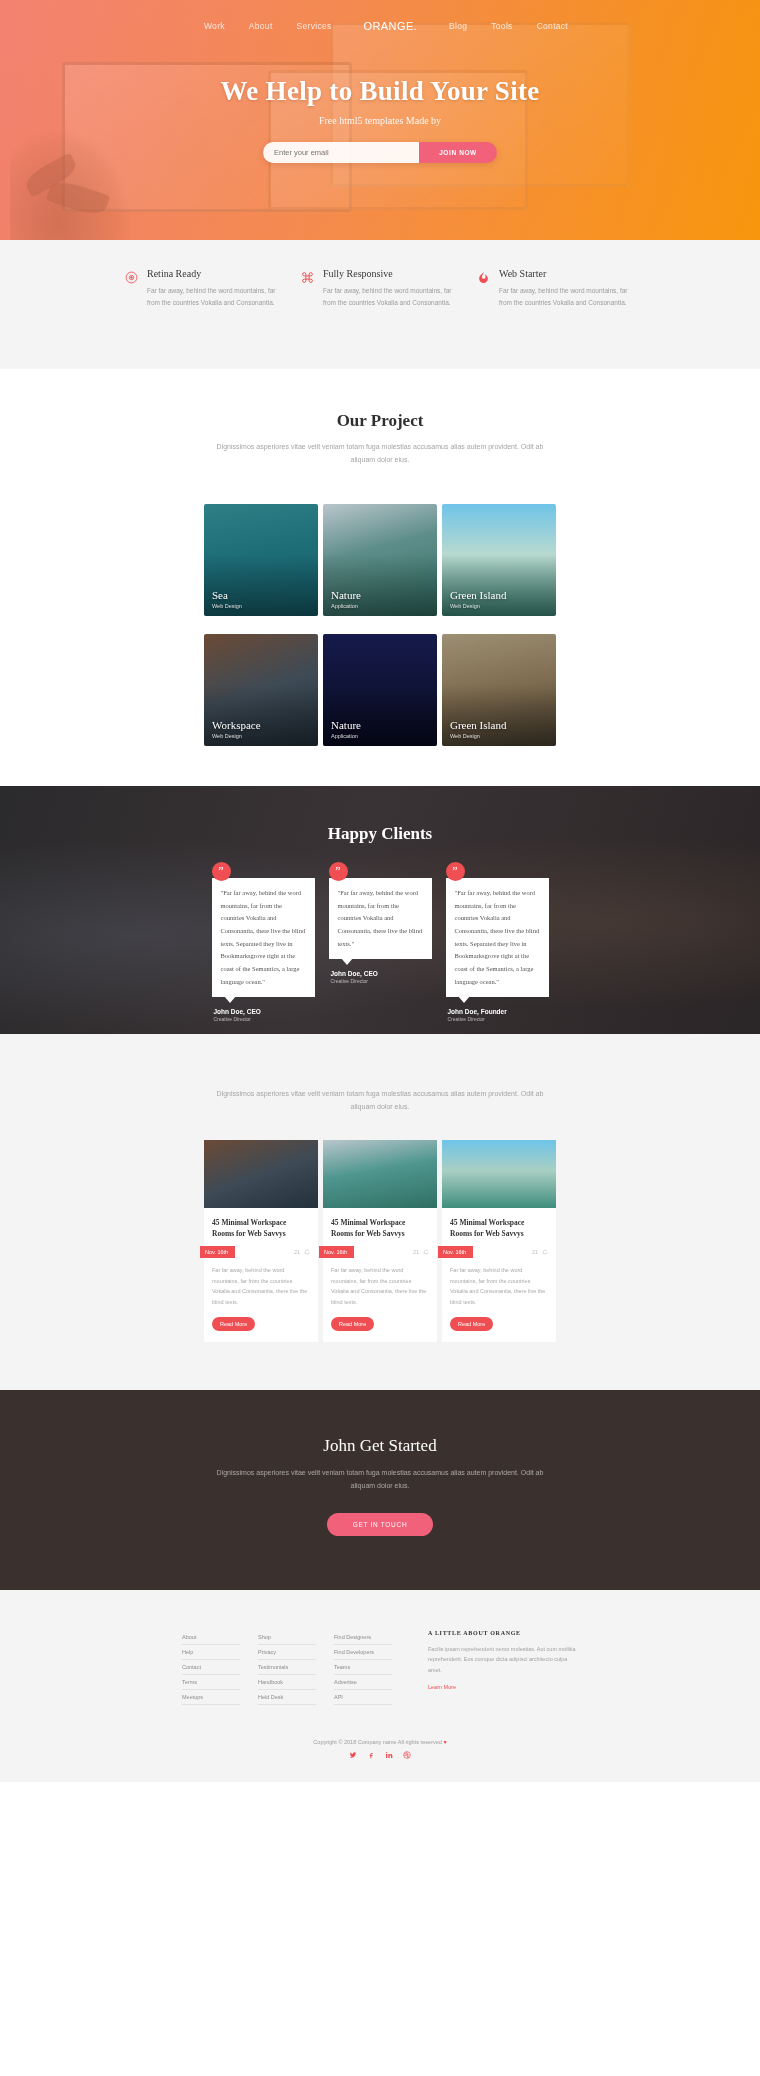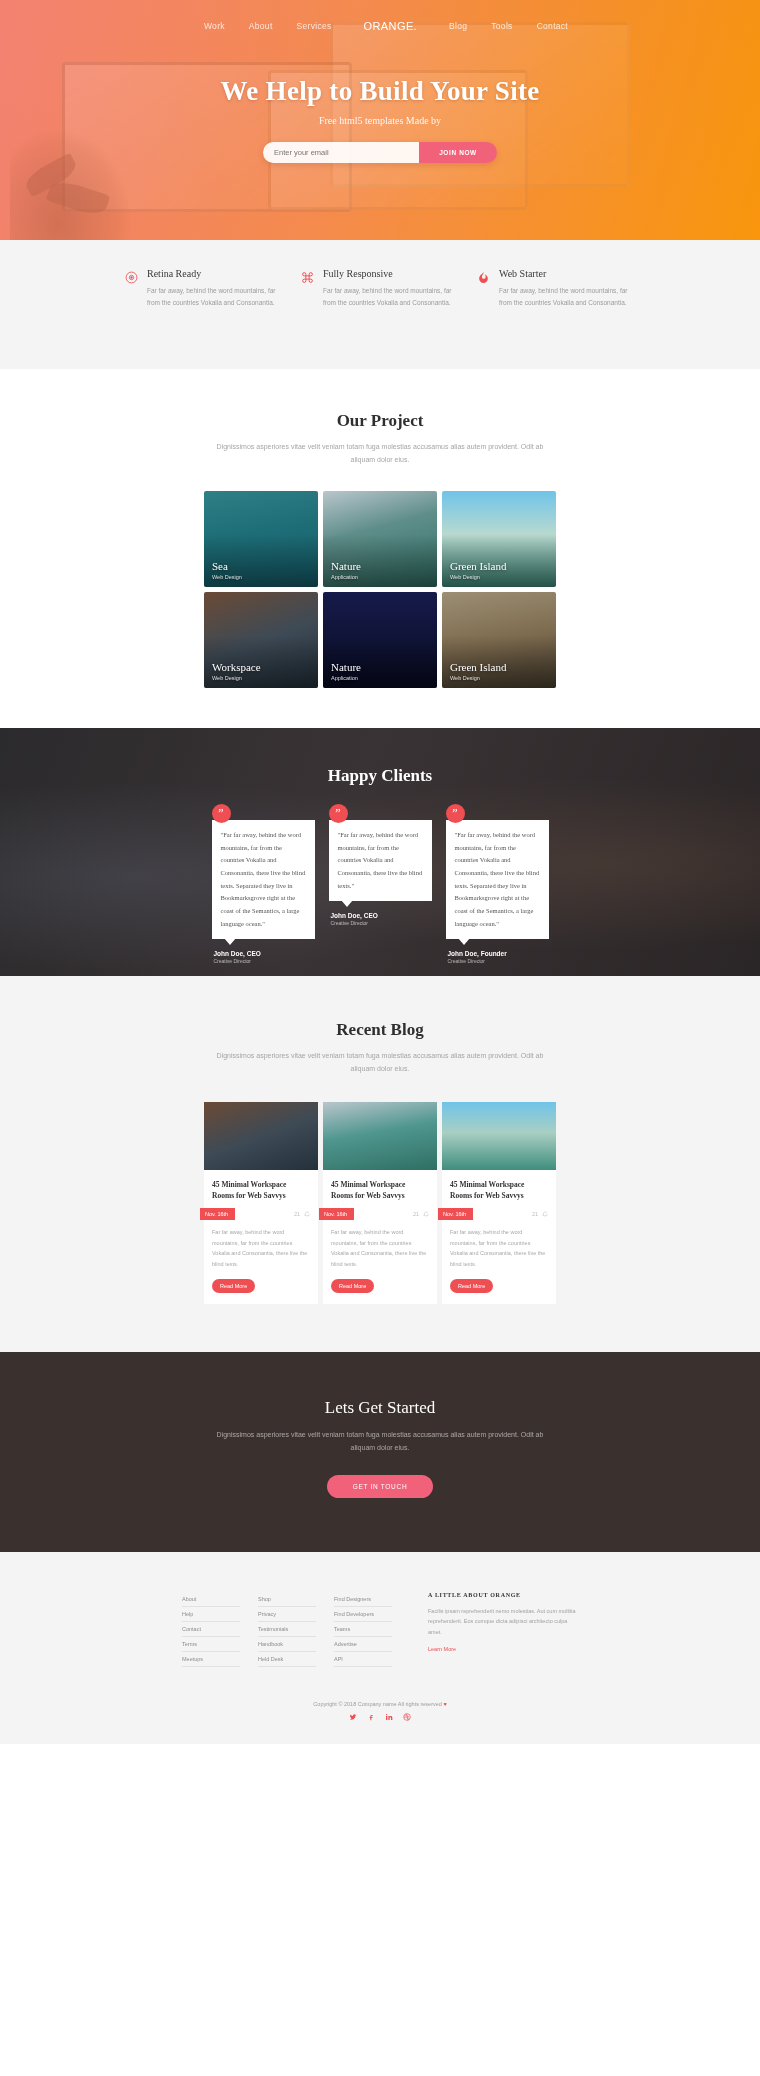--- a/index.html
+++ b/index.html
@@ -120,21 +120,21 @@
     margin: 10px auto 0; width: 330px;
     font-size: 7px; line-height: 1.85; color: #a5a5a5; text-align: center;
   }
 
   
   .grid {
     width: 352px; margin: 24px auto 0;
     display: grid; grid-template-columns: repeat(3, 114px); gap: 5px;
   }
   .tile {
-    position: relative; height: 96px; border-radius: 2px; overflow: hidden;
+    position: relative; height: 112px; border-radius: 2px; overflow: hidden; margin-top: 13px;
   }
   .tile .cap {
     position: absolute; left: 8px; bottom: 7px; z-index: 3;
   }
   .tile .cap h4 {
     font-family: "Liberation Serif", serif;
     color: #fff; font-size: 11px; font-weight: normal;
     text-shadow: 0 1px 3px rgba(0,0,0,.45);
   }
   .tile .cap span {
@@ -411,21 +411,20 @@
         <div class="q-card">"Far far away, behind the word mountains, far from the countries Vokalia and Consonantia, there live the blind texts. Separated they live in Bookmarksgrove right at the coast of the Semantics, a large language ocean."</div>
         <div class="q-meta">
           <div class="q-name">John Doe, Founder</div>
           <div class="q-role">Creative Director</div>
         </div>
       </div>
     </div>
   </section>
 
   <section class="blog-wrap">
-    <h2 class="sec-title">Recent Blog</h2>
     <p class="sec-sub">Dignissimos asperiores vitae velit veniam totam fuga molestias accusamus alias autem provident. Odit ab aliquam dolor eius.</p>
     <div class="blog-grid">
 
       <article class="bcard">
         <div class="bthumb b1"></div>
         <div class="bbody">
           <h3 class="btitle">45 Minimal Workspace Rooms for Web Savvys</h3>
           <div class="bmeta">
             <span class="bdate">Nov. 16th</span>
             <span class="bstat">
@@ -482,21 +481,21 @@
           </div>
           <p class="bexcerpt">Far far away, behind the word mountains, far from the countries Vokalia and Consonantia, there live the blind texts.</p>
           <button class="bmore">Read More</button>
         </div>
       </article>
 
     </div>
   </section>
 
   <section class="cta">
-    <h2>Lets Get Started</h2>
+    <h2>John Get Started</h2>
     <p>Dignissimos asperiores vitae velit veniam totam fuga molestias accusamus alias autem provident. Odit ab aliquam dolor eius.</p>
     <button>GET IN TOUCH</button>
   </section>
 
   <footer class="footer">
     <div class="fcols">
       <ul class="fcol">
         <li>About</li>
         <li>Help</li>
         <li>Contact</li>

